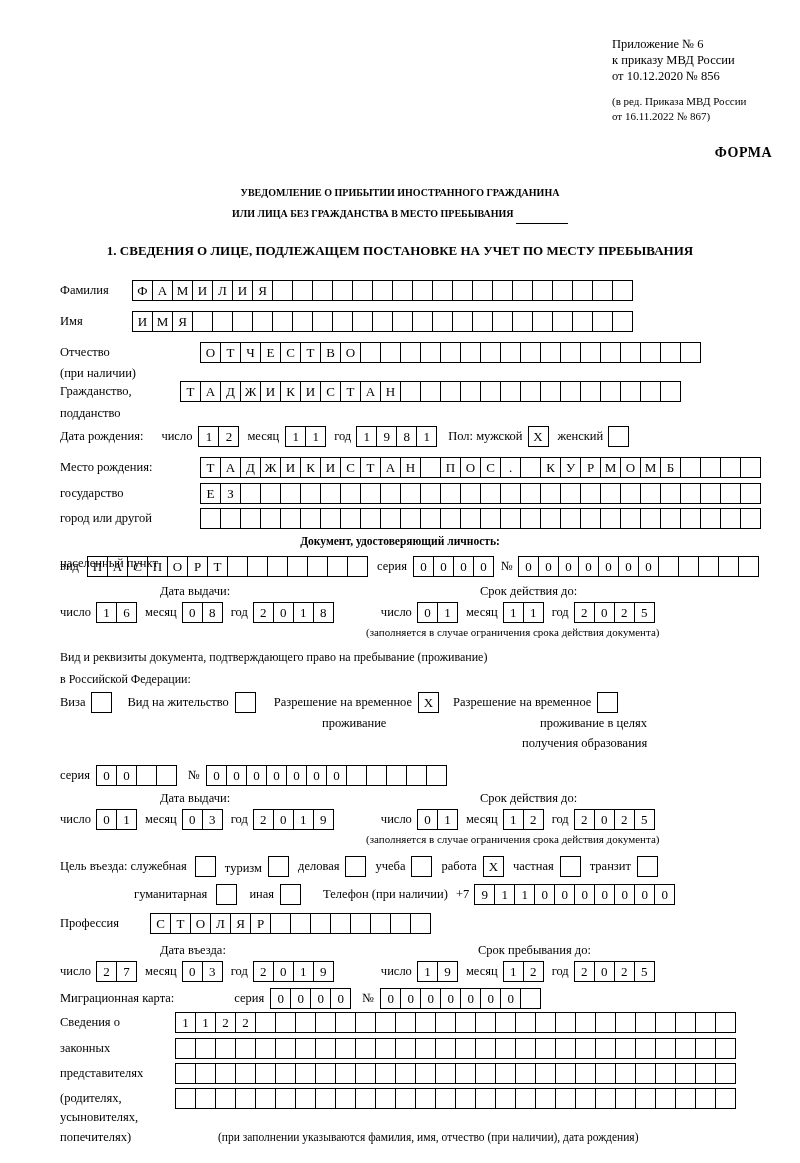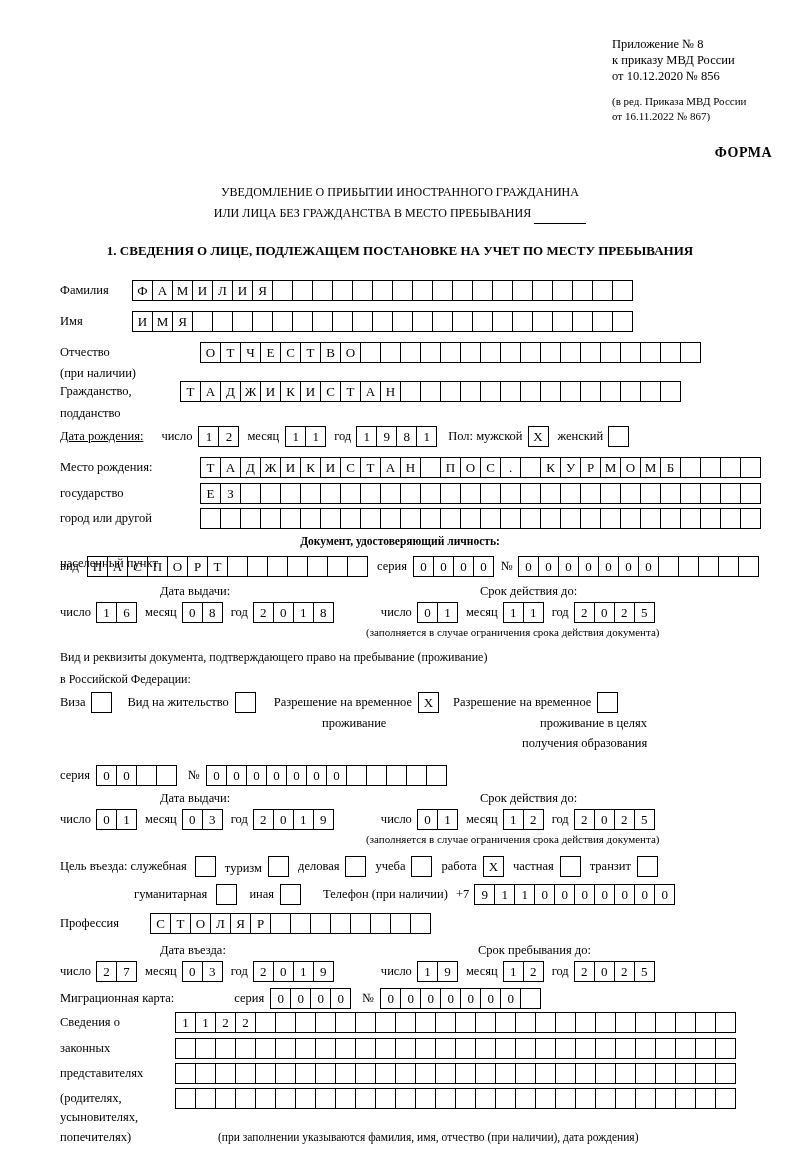--- a/index.html
+++ b/index.html
@@ -44,22 +44,22 @@
     font-weight: bold;
     font-size: 14px;
     letter-spacing: 0.5px;
   }
   .title {
     position: absolute;
     top: 182px;
     left: 0;
     width: 800px;
     text-align: center;
-    font-weight: normal;
-    font-size: 12px;
+    font-weight: bold;
+    font-size: 10px;
     line-height: 21px;
   }
   .title .u {
     display: inline-block;
     border-bottom: 1px solid #000;
     width: 52px;
     height: 14px;
     vertical-align: bottom;
   }
   .section1 {
@@ -118,21 +118,21 @@
     font-size: 11.5px;
   }
   .bold { font-weight: bold; }
 </style>
 </head>
 <body>
 
 <div class="page">
 
   <div class="hdr">
-    <div>Приложение № 8</div>
+    <div>Приложение № 6</div>
     <div>к приказу МВД России</div>
     <div>от 10.12.2020 № 856</div>
     <div class="sub">(в ред. Приказа МВД России</div>
     <div class="sub" style="margin-top:0">от 16.11.2022 № 867)</div>
   </div>
 
   <div class="forma">ФОРМА</div>
 
   <div class="title">
     <div>УВЕДОМЛЕНИЕ О ПРИБЫТИИ ИНОСТРАННОГО ГРАЖДАНИНА</div>
@@ -268,21 +268,21 @@
         <span class="cell"></span>
         <span class="cell"></span>
         <span class="cell"></span>
       </span>
   </div>
   <div class="row" style="top:406px; left:60px;">
     <span class="lbl">подданство</span>
   </div>
 
   <div class="row" style="top:426px; left:60px;">
-    <span class="lbl" style="margin-right:18px;text-decoration:underline;">Дата рождения:</span>
+    <span class="lbl" style="margin-right:18px;">Дата рождения:</span>
     <span class="lbl" style="margin-right:6px;">число</span>
     <span class="cells">
         <span class="cell">1</span>
         <span class="cell">2</span>
       </span>
     <span class="lbl" style="margin:0 6px 0 9px;">месяц</span>
     <span class="cells">
         <span class="cell">1</span>
         <span class="cell">1</span>
       </span>

